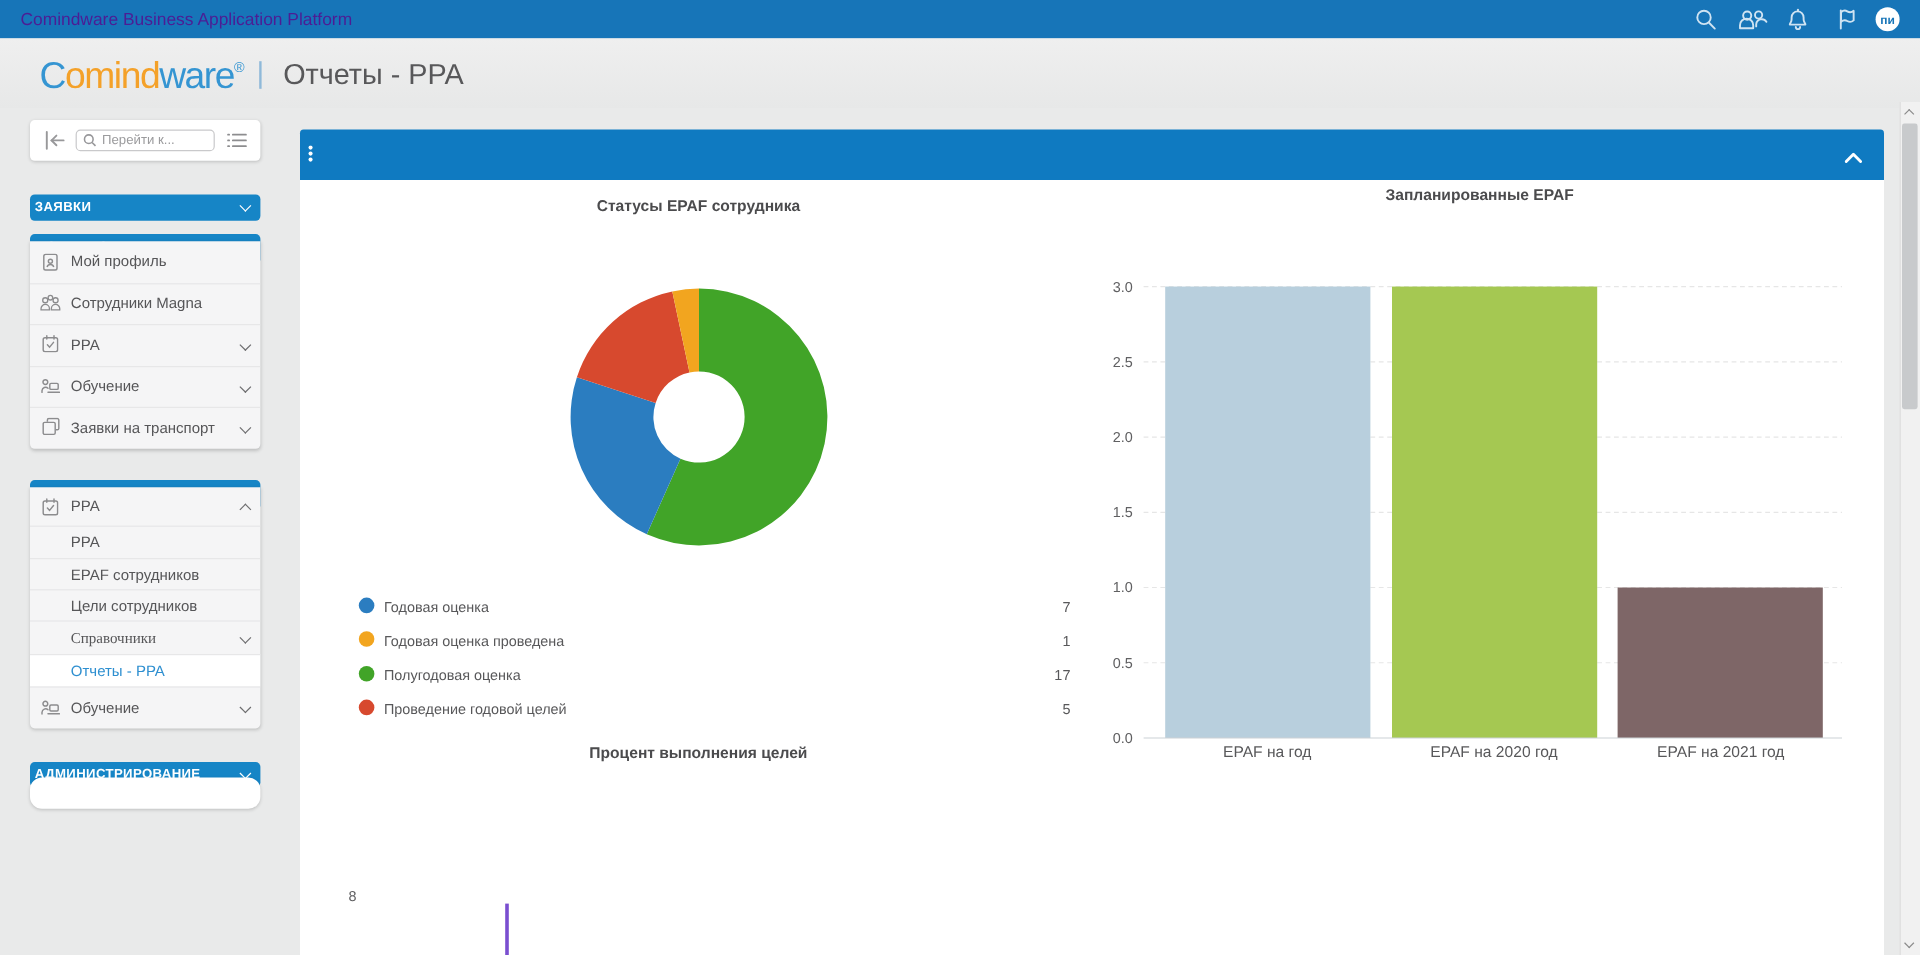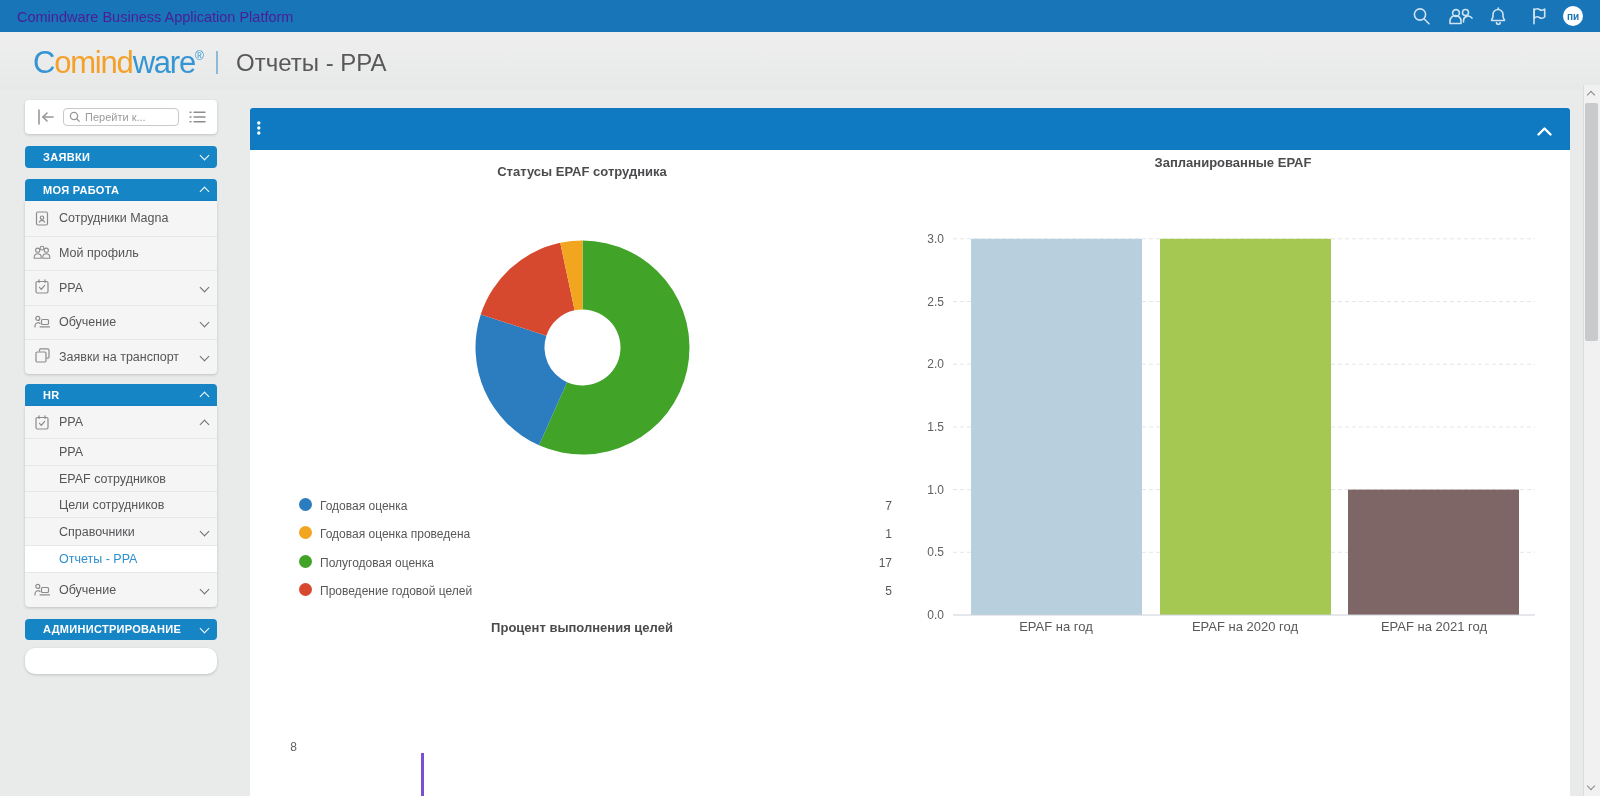--- a/index.html
+++ b/index.html
@@ -7,21 +7,21 @@
   body { font-family:"Liberation Sans", sans-serif; background:#e9eaea; position:relative; }
   .abs { position:absolute; }
   
   #topbar { left:0; top:0; width:1600px; height:32px; background:#1775b8; }
   
   #header { left:0; top:32px; width:1600px; height:58px; background:linear-gradient(180deg,#efefef,#e7e8e8); }
   #hsep { left:216px; top:51px; width:2px; height:23px; background:#8fb9d9; }
   #htitle { left:236px; top:49px; font-size:24px; color:#58585a; }
   
   .card { left:25px; width:192px; background:#fff; border-radius:4px; box-shadow:0 1px 3px rgba(0,0,0,.18); }
-  .secbar { left:25px; width:192px; height:22px; background:#1685c6; border-radius:4px; color:#fff; font-size:11px; font-weight:700; line-height:22px; padding-left:18px; letter-spacing:.3px; }
+  .secbar { left:25px; width:192px; height:22px; background:#1685c6; border-radius:4px; color:#fff; font-size:11px; font-weight:700; line-height:22px; padding-left:4px; letter-spacing:.3px;margin-top:16px; }
   .secbar.open { border-radius:4px 4px 0 0; }
   .menucard { left:25px; width:192px; background:#f5f5f6; border-radius:0 0 4px 4px; box-shadow:0 1px 3px rgba(0,0,0,.18); overflow:hidden; }
   .mi { position:relative; border-top:1px solid #e7e7e8; color:#565658; font-size:12.5px; }
   .mi:first-child { border-top:none; }
   .mi .txt { position:absolute; left:34px; top:50%; transform:translateY(-50%); }
   .mi.sel { background:#fff; color:#2e8fd0; }
   .chev { position:absolute; width:7px; height:7px; border-right:1.6px solid; border-bottom:1.6px solid; }
   .chev.down { transform:rotate(45deg); }
   .chev.up { transform:rotate(-135deg); }
   .chev.white { border-color:#fff; }
@@ -92,24 +92,24 @@
       <line x1="1" y1="11.8" x2="2" y2="11.8"></line>
       <line x1="5" y1="11.8" x2="16" y2="11.8"></line>
     </g>
   </svg>
 
   <div class="abs secbar" style="top:146px;">ЗАЯВКИ<div class="chev down white" style="left:176px; top:6px;"></div></div>
 
   <div class="abs secbar open" style="top:179px;">МОЯ РАБОТА<div class="chev up white" style="left:176px; top:9px;"></div></div>
   <div class="abs menucard" style="top:201px;">
     <div class="mi" style="height:34.5px;">
+      <span class="txt">Мой профиль</span>
+    </div>
+    <div class="mi" style="height:34.5px;">
       <span class="txt">Сотрудники Magna</span>
-    </div>
-    <div class="mi" style="height:34.5px;">
-      <span class="txt">Мой профиль</span>
     </div>
     <div class="mi" style="height:34.5px;">
       <span class="txt">PPA</span>
       <div class="chev down grey" style="left:176px; top:13px;"></div>
     </div>
     <div class="mi" style="height:34.5px;">
       <span class="txt">Обучение</span>
       <div class="chev down grey" style="left:176px; top:13px;"></div>
     </div>
     <div class="mi" style="height:34.5px;">
@@ -165,21 +165,21 @@
     </div>
     <div class="mi" style="height:27px;">
       <span class="txt">PPA</span>
     </div>
     <div class="mi" style="height:26px;">
       <span class="txt">EPAF сотрудников</span>
     </div>
     <div class="mi" style="height:26px;">
       <span class="txt">Цели сотрудников</span>
     </div>
-    <div class="mi" style="height:28px;">
+    <div class="mi" style="height:28px;font-family:Liberation Serif, serif;">
       <span class="txt">Справочники</span>
       <div class="chev down grey" style="left:176px; top:10px;"></div>
     </div>
     <div class="mi sel" style="height:27px;">
       <span class="txt">Отчеты - PPA</span>
     </div>
     <div class="mi" style="height:34.5px;">
       <span class="txt">Обучение</span>
       <div class="chev down grey" style="left:176px; top:13px;"></div>
     </div>

